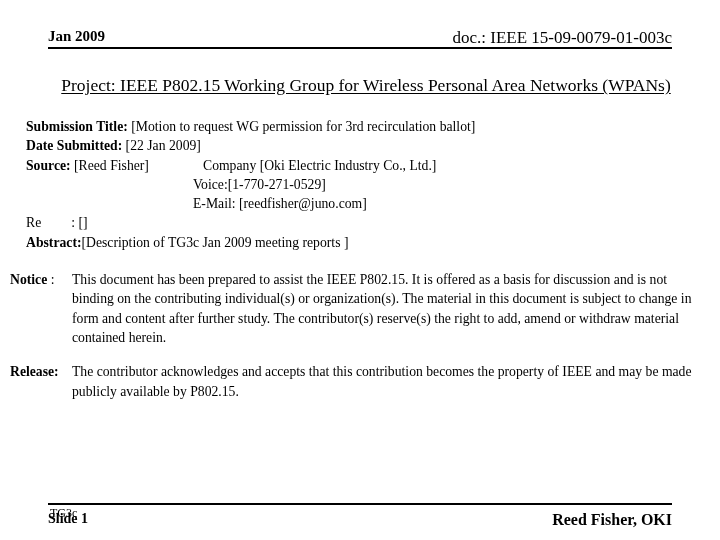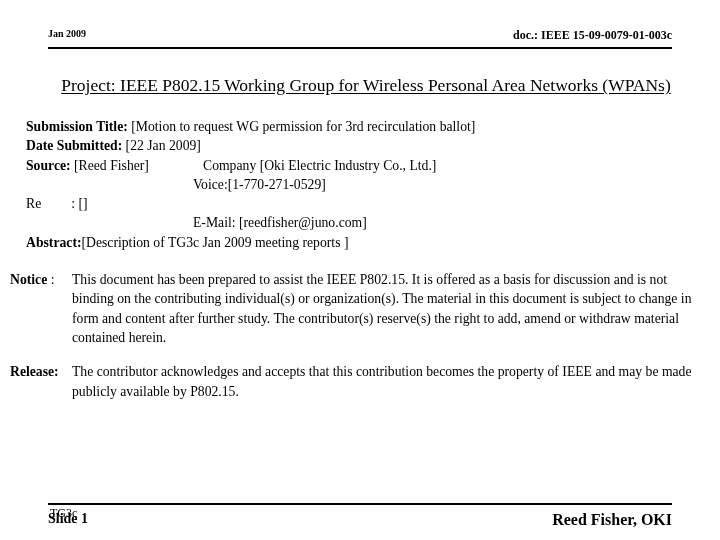--- a/index.html
+++ b/index.html
@@ -25,31 +25,31 @@
     height: 24px;
   }
   .header-row {
     position: relative;
     height: 17px;
   }
   .header-date {
     position: absolute;
     left: 0;
     top: 0;
-    font-size: 10px;
+    font-size: 15px;
     font-weight: bold;
     white-space: nowrap;
     text-align: right;
   }
   .header-doc {
     position: absolute;
     right: 0;
     top: 0;
-    font-size: 12px;
-    font-weight: bold;
+    font-size: 17px;
+    font-weight: normal;
     white-space: nowrap;
   }
   .header-rule {
     position: absolute;
     left: 0;
     top: 19px;
     width: 624px;
     height: 0;
     border-top: 2.5px solid #000;
   }
@@ -201,25 +201,25 @@
       <span>[Reed Fisher]</span>
     </span><span>Company [Oki Electric Industry Co., Ltd.]</span>
   </div>
 
 
   <div class="line">
     <span class="indent-company"></span><span>Voice:[1-770-271-0529]</span>
   </div>
 
   <div class="line">
+    <span class="indent-company"></span><span>E-Mail: [reedfisher@juno.com]</span>
+  </div>
+
+  <div class="line">
     <span>Re</span><span class="re-gap"></span><span>: []</span>
-  </div>
-
-  <div class="line">
-    <span class="indent-company"></span><span>E-Mail: [reedfisher@juno.com]</span>
   </div>
 
   <div class="line">
     <b class="lab">Abstract:</b><span>[Description of TG3c Jan 2009 meeting reports ]</span>
   </div>
 
 
   <div class="para notice-block">
     <span class="tag">
       <span>Notice</span>

